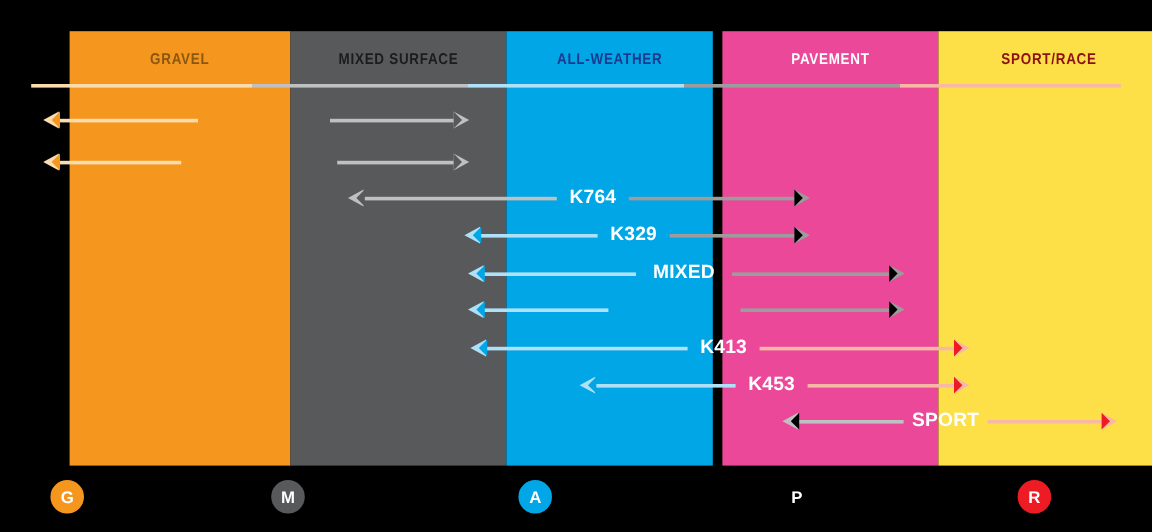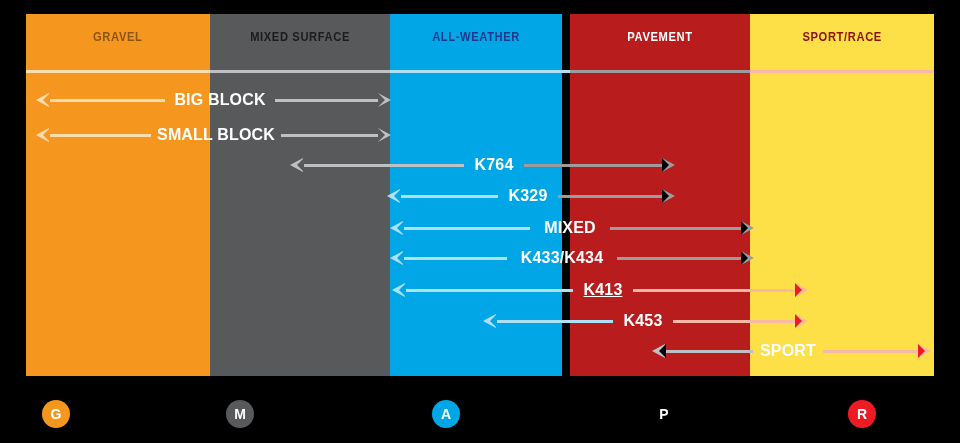--- a/index.html
+++ b/index.html
@@ -5,21 +5,21 @@
   * { box-sizing: border-box; margin: 0; padding: 0; }
   html, body {
     width: 960px; height: 443px;
     background: #000;
     font-family: "Liberation Sans", sans-serif;
     overflow: hidden;
   }
   #stage { position: relative; width: 960px; height: 443px; background: #000; }
 
   
-  .col { position: absolute; top: 14px; height: 362px; }
+  .col { position: absolute; top: 26px; height: 362px; margin-left: 32px; }
   .col-header {
     position: absolute; left: 0; right: 0; top: 0; height: 44px;
     display: flex; align-items: center; justify-content: center;
   }
   .col-header-label {
     font-size: 13px; font-weight: bold; letter-spacing: 0.055em;
     text-transform: uppercase; white-space: nowrap;
     transform: scaleX(0.86); transform-origin: center;
   }
 
@@ -79,51 +79,49 @@
           <div class="col-header-label" style="color: rgb(28, 28, 28);">MIXED SURFACE</div>
         </div>
       </div>
       <div class="divider" style="left: 210px; width: 180px; background: rgb(191, 192, 193);"></div>
       <div class="col" style="left: 390px; width: 172px; background: rgb(0, 166, 230);">
         <div class="col-header">
           <div class="col-header-label" style="color: rgb(27, 58, 143);">ALL-WEATHER</div>
         </div>
       </div>
       <div class="divider" style="left: 390px; width: 180px; background: rgb(174, 225, 247);"></div>
-      <div class="col" style="left: 570px; width: 180px; background: #b91c1c;">
+      <div class="col" style="left: 570px; width: 180px; background: #ec4899;">
         <div class="col-header">
           <div class="col-header-label" style="color: rgb(255, 255, 255);">PAVEMENT</div>
         </div>
       </div>
       <div class="divider" style="left: 570px; width: 180px; background: rgb(156, 156, 156);"></div>
       <div class="col" style="left: 750px; width: 184px; background: #fde047;">
         <div class="col-header">
           <div class="col-header-label" style="color: rgb(140, 16, 20);">SPORT/RACE</div>
         </div>
       </div>
       <div class="divider" style="left: 750px; width: 184px; background: rgb(249, 184, 166);"></div>
     </div>
   <div id="rows-layer">
       <div class="arrow-row" style="left: 0px; right: 0px; top: 85px;">
         <div class="bar" style="left: 47px; width: 118px; background: rgb(251, 220, 175);"></div>
         <div class="head left" style="left: 36px; border-right-color: rgb(251, 220, 175);"></div>
         <div class="notch left" style="left: 43px; border-right-color: rgb(245, 151, 30);"></div>
         <div class="bar" style="left: 275px; width: 105px; background: rgb(191, 192, 193);"></div>
         <div class="head right" style="left: 378px; border-left-color: rgb(191, 192, 193);"></div>
         <div class="notch right" style="left: 378px; border-left-color: rgb(88, 89, 91);"></div>
-        <div class="arrow-label" style="left: 220px;">BIG BLOCK</div>
       </div>
       <div class="arrow-row" style="left: 0px; right: 0px; top: 120px;">
         <div class="bar" style="left: 47px; width: 104px; background: rgb(251, 220, 175);"></div>
         <div class="head left" style="left: 36px; border-right-color: rgb(251, 220, 175);"></div>
         <div class="notch left" style="left: 43px; border-right-color: rgb(245, 151, 30);"></div>
         <div class="bar" style="left: 281px; width: 99px; background: rgb(191, 192, 193);"></div>
         <div class="head right" style="left: 378px; border-left-color: rgb(191, 192, 193);"></div>
         <div class="notch right" style="left: 378px; border-left-color: rgb(88, 89, 91);"></div>
-        <div class="arrow-label" style="left: 216px;">SMALL BLOCK</div>
       </div>
       <div class="arrow-row" style="left: 0px; right: 0px; top: 150px;">
         <div class="bar" style="left: 301px; width: 163px; background: rgb(191, 192, 193);"></div>
         <div class="head left" style="left: 290px; border-right-color: rgb(191, 192, 193);"></div>
         <div class="notch left" style="left: 297px; border-right-color: rgb(88, 89, 91);"></div>
         <div class="bar" style="left: 524px; width: 140px; background: rgb(156, 156, 156);"></div>
         <div class="head right" style="left: 662px; border-left-color: rgb(156, 156, 156);"></div>
         <div class="notch right" style="left: 662px; border-left-color: rgb(0, 0, 0);"></div>
         <div class="arrow-label" style="left: 494px;">K764</div>
       </div>
@@ -145,30 +143,29 @@
         <div class="notch right" style="left: 741px; border-left-color: rgb(0, 0, 0);"></div>
         <div class="arrow-label" style="left: 570px;">MIXED</div>
       </div>
       <div class="arrow-row" style="left: 0px; right: 0px; top: 243px;">
         <div class="bar" style="left: 401px; width: 106px; background: rgb(174, 225, 247);"></div>
         <div class="head left" style="left: 390px; border-right-color: rgb(174, 225, 247);"></div>
         <div class="notch left" style="left: 397px; border-right-color: rgb(0, 166, 230);"></div>
         <div class="bar" style="left: 617px; width: 126px; background: rgb(156, 156, 156);"></div>
         <div class="head right" style="left: 741px; border-left-color: rgb(156, 156, 156);"></div>
         <div class="notch right" style="left: 741px; border-left-color: rgb(0, 0, 0);"></div>
-        <div class="arrow-label" style="left: 562px;">K433/K434</div>
       </div>
       <div class="arrow-row" style="left: 0px; right: 0px; top: 275px;">
         <div class="bar" style="left: 403px; width: 170px; background: rgb(174, 225, 247);"></div>
         <div class="head left" style="left: 392px; border-right-color: rgb(174, 225, 247);"></div>
         <div class="notch left" style="left: 399px; border-right-color: rgb(0, 166, 230);"></div>
         <div class="bar" style="left: 633px; width: 164px; background: rgb(249, 184, 166);"></div>
         <div class="head right" style="left: 795px; border-left-color: rgb(249, 184, 166);"></div>
         <div class="notch right" style="left: 795px; border-left-color: rgb(237, 28, 36);"></div>
-        <div class="arrow-label" style="left: 603px; text-decoration: underline;">K413</div>
+        <div class="arrow-label" style="left: 603px;">K413</div>
       </div>
       <div class="arrow-row" style="left: 0px; right: 0px; top: 306px;">
         <div class="bar" style="left: 494px; width: 119px; background: rgb(174, 225, 247);"></div>
         <div class="head left" style="left: 483px; border-right-color: rgb(174, 225, 247);"></div>
         <div class="notch left" style="left: 490px; border-right-color: rgb(0, 166, 230);"></div>
         <div class="bar" style="left: 673px; width: 124px; background: rgb(249, 184, 166);"></div>
         <div class="head right" style="left: 795px; border-left-color: rgb(249, 184, 166);"></div>
         <div class="notch right" style="left: 795px; border-left-color: rgb(237, 28, 36);"></div>
         <div class="arrow-label" style="left: 643px;">K453</div>
       </div>

